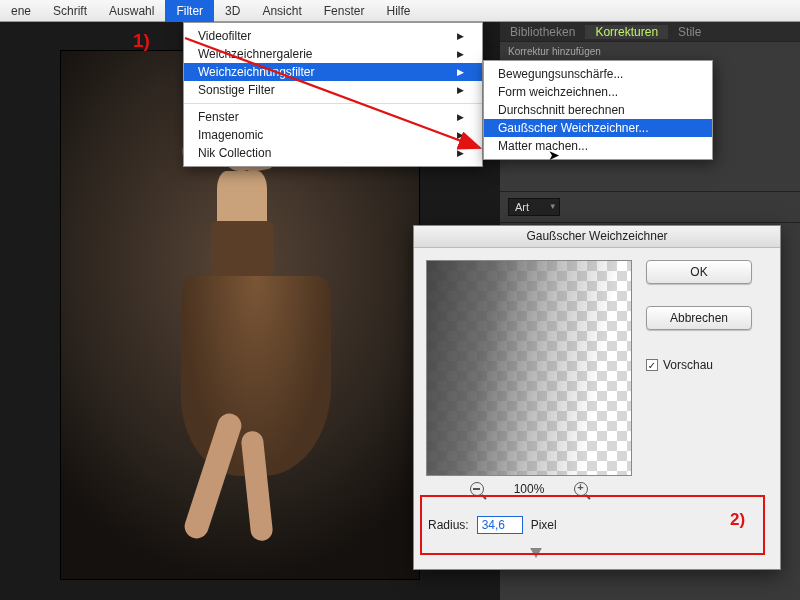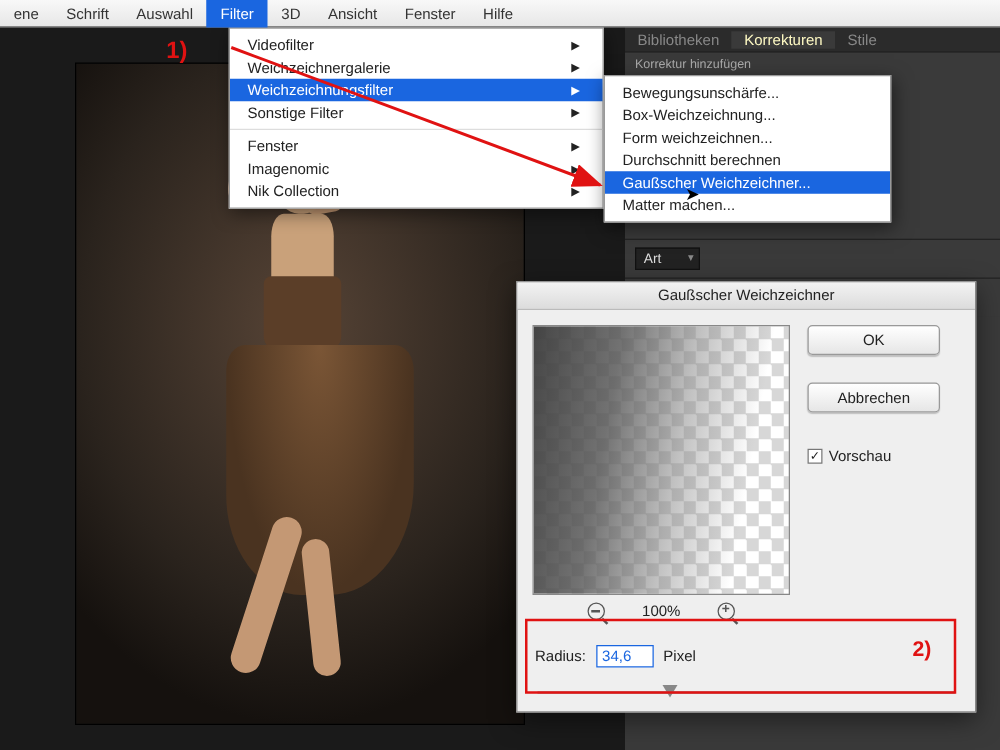--- a/index.html
+++ b/index.html
@@ -14,21 +14,21 @@
   .dd-item.hi { background: #1a66e0; color: #fff; }
   .dd-sep { height: 1px; background: #ddd; margin: 4px 0; }
   .tri { font-size: 9px; }
   .submenu { position: absolute; top: 60px; left: 483px; width: 230px; background: #fff; color: #222; box-shadow: 2px 4px 14px rgba(0,0,0,.5); border: 1px solid #999; z-index: 4; padding: 4px 0; }
   .sub-item { padding: 2px 18px 2px 14px; }
   .sub-item.hi { background: #1a66e0; color: #fff; }
   
   .rightpanel { position: absolute; top: 22px; right: 0; width: 300px; height: 578px; background: #3a3a3a; color: #ccc; font-size: 11px; }
   .tabs { display: flex; background: #2b2b2b; height: 20px; align-items: center; border-bottom: 1px solid #222; }
   .tabs span { padding: 0 10px; color: #888; }
-  .tabs span.on { background: #3a3a3a; color: #fef9c3; }
+  .tabs span.on { background: #3a3a3a; color: #bef264; }
   .addlbl { font-size: 10px; padding: 4px 8px; color: #aaa; }
   .optrow { display:flex; align-items:center; gap:6px; padding:6px 8px; background:#3a3a3a; border-top:1px solid #222; }
   .sel { background:#222; color:#ddd; padding:2px 18px 2px 6px; border:1px solid #111; font-size:11px; position:relative; }
   .sel::after{content:"▾"; position:absolute; right:4px; top:2px; font-size:9px; color:#888;}
   .pct { background:#222; color:#ddd; padding:2px 4px; border:1px solid #111; font-size:11px; width:44px; text-align:right;}
   
   .canvas { position: absolute; top: 50px; left: 60px; width: 360px; height: 530px; background: radial-gradient(ellipse 70% 60% at 50% 40%, #574436 0%, #2a231d 70%, #15110e 100%); border:1px solid #000; overflow:hidden;}
   .figure { position:absolute; top:30px; left:100px; width:160px; height:460px; }
   .arm1{position:absolute;top:0;left:72px;width:40px;height:90px;background:#c79b75;border-radius:40% 40% 30% 30%;transform:rotate(-10deg);}
   .arm2{position:absolute;top:5px;left:30px;width:30px;height:80px;background:#c79b75;border-radius:40%;transform:rotate(25deg);}
@@ -140,21 +140,20 @@
       <span class="tri">▶</span>
     </div>
   <div class="dd-item">
       <span>Nik Collection</span>
       <span class="tri">▶</span>
     </div>
 </div>
 
 <div class="submenu">
   <div class="sub-item">Bewegungsunschärfe...</div>
-  <div class="sub-item">Box-Weichzeichnung...</div>
   <div class="sub-item">Form weichzeichnen...</div>
   <div class="sub-item">Durchschnitt berechnen</div>
   <div class="sub-item hi">Gaußscher Weichzeichner...</div>
   <div class="sub-item">Matter machen...</div>
 </div>
 <div class="cursor">➤</div>
 
 <div class="ann1">1)</div>
 <svg class="arrow" width="320" height="130">
   <defs>

